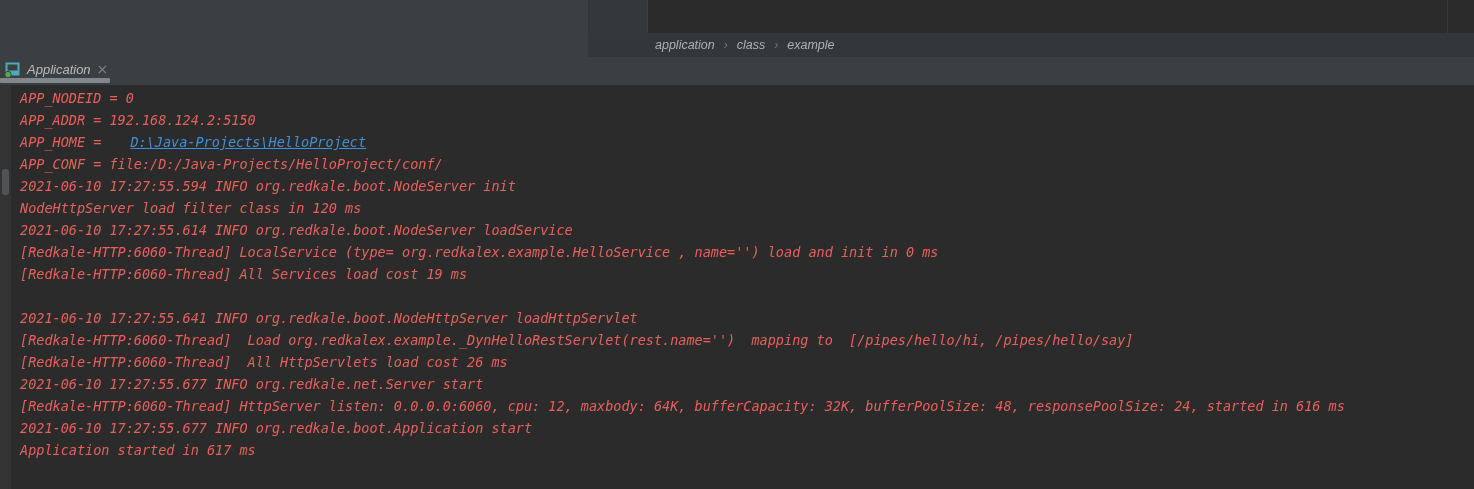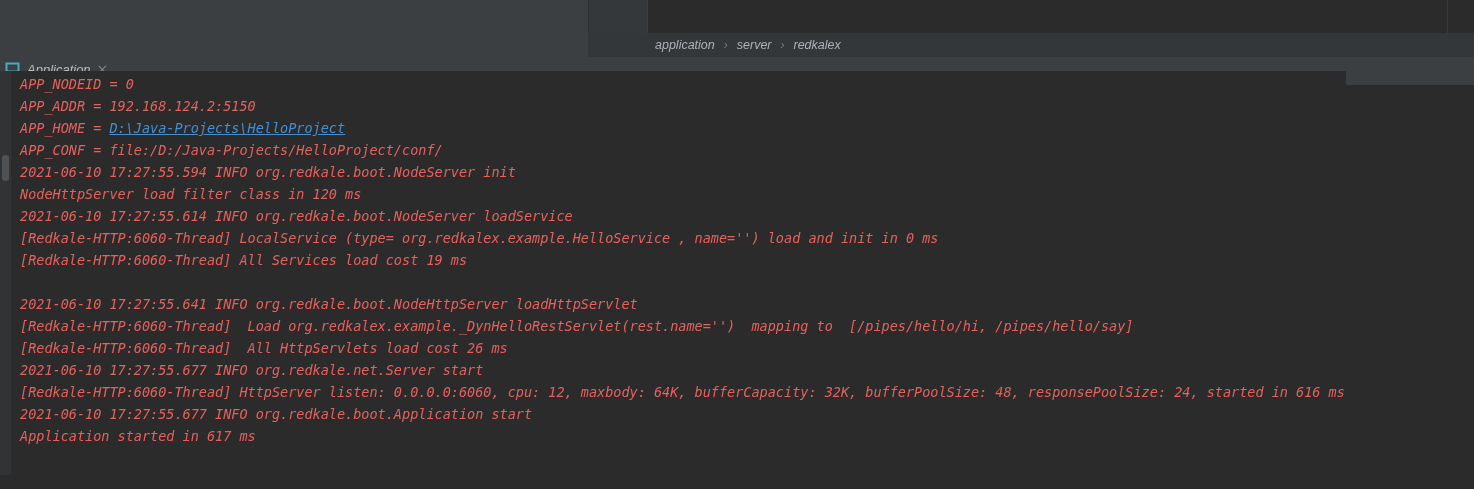--- a/index.html
+++ b/index.html
@@ -60,21 +60,21 @@
     color: #81858a; font-size: 14px; line-height: 1; cursor: pointer;
     font-family: "DejaVu Sans", sans-serif;
   }
   .active-tab-indicator {
     position: absolute; left: 0; bottom: 2px; width: 110px; height: 5px;
     background: #81878b; border-radius: 1px;
   }
 
   
   .console {
-    position: absolute; left: 0; top: 71px; width: 1346px; height: 404px;
+    position: absolute; left: 0; top: 85px; width: 1346px; height: 404px;
     background: var(--console-bg, #2b2b2b);
   }
   .console-gutter {
     position: absolute; left: 0; top: 0; width: 11px; height: 404px;
     background: #313335;
   }
   .console-gutter-thumb {
     position: absolute; left: 2px; top: 84px; width: 7px; height: 26px;
     background: #4f5355; border-radius: 3px; cursor: pointer;
   }
@@ -83,40 +83,41 @@
     font-family: "DejaVu Sans Mono", "Liberation Mono", monospace;
     font-size: 13.5px; line-height: 22px;
     color: var(--stderr-red, #e8605c);
     white-space: pre;
   }
   .console-line { min-height: 22px; }
   .console-link {
     color: var(--link-blue, #4090d8);
     text-decoration: underline;
     cursor: pointer;
+    margin-left: 21px;
   }
 </style>
 </head>
 <body>
 
 <div class="window">
 
   <div class="header-left-panel"></div>
 
   <div class="editor-top-strip">
     <div class="editor-top-midcol"></div>
     <div class="editor-scrollbar-line"></div>
   </div>
   <div class="breadcrumb-bar">
     <div class="breadcrumb" style="display:flex;align-items:center;">
         <span class="bc-item">application</span>
         <span class="bc-sep">›</span>
-        <span class="bc-item">server</span>
+        <span class="bc-item">class</span>
         <span class="bc-sep">›</span>
-        <span class="bc-item">redkalex</span>
+        <span class="bc-item">example</span>
       </div>
   </div>
 
   <div class="tab-bar">
     <div class="tab">
       <span class="tab-icon">
         <svg width="17" height="17" viewBox="0 0 17 17">
           <rect x="2.5" y="2.5" width="12" height="11" fill="none" stroke="#4da9bd" stroke-width="2"></rect>
           <rect x="2.5" y="9.5" width="12" height="4" fill="#4da9bd"></rect>
           <circle cx="4" cy="13.5" r="3.2" fill="#4fae52" stroke="#3c3f41" stroke-width="1"></circle>

